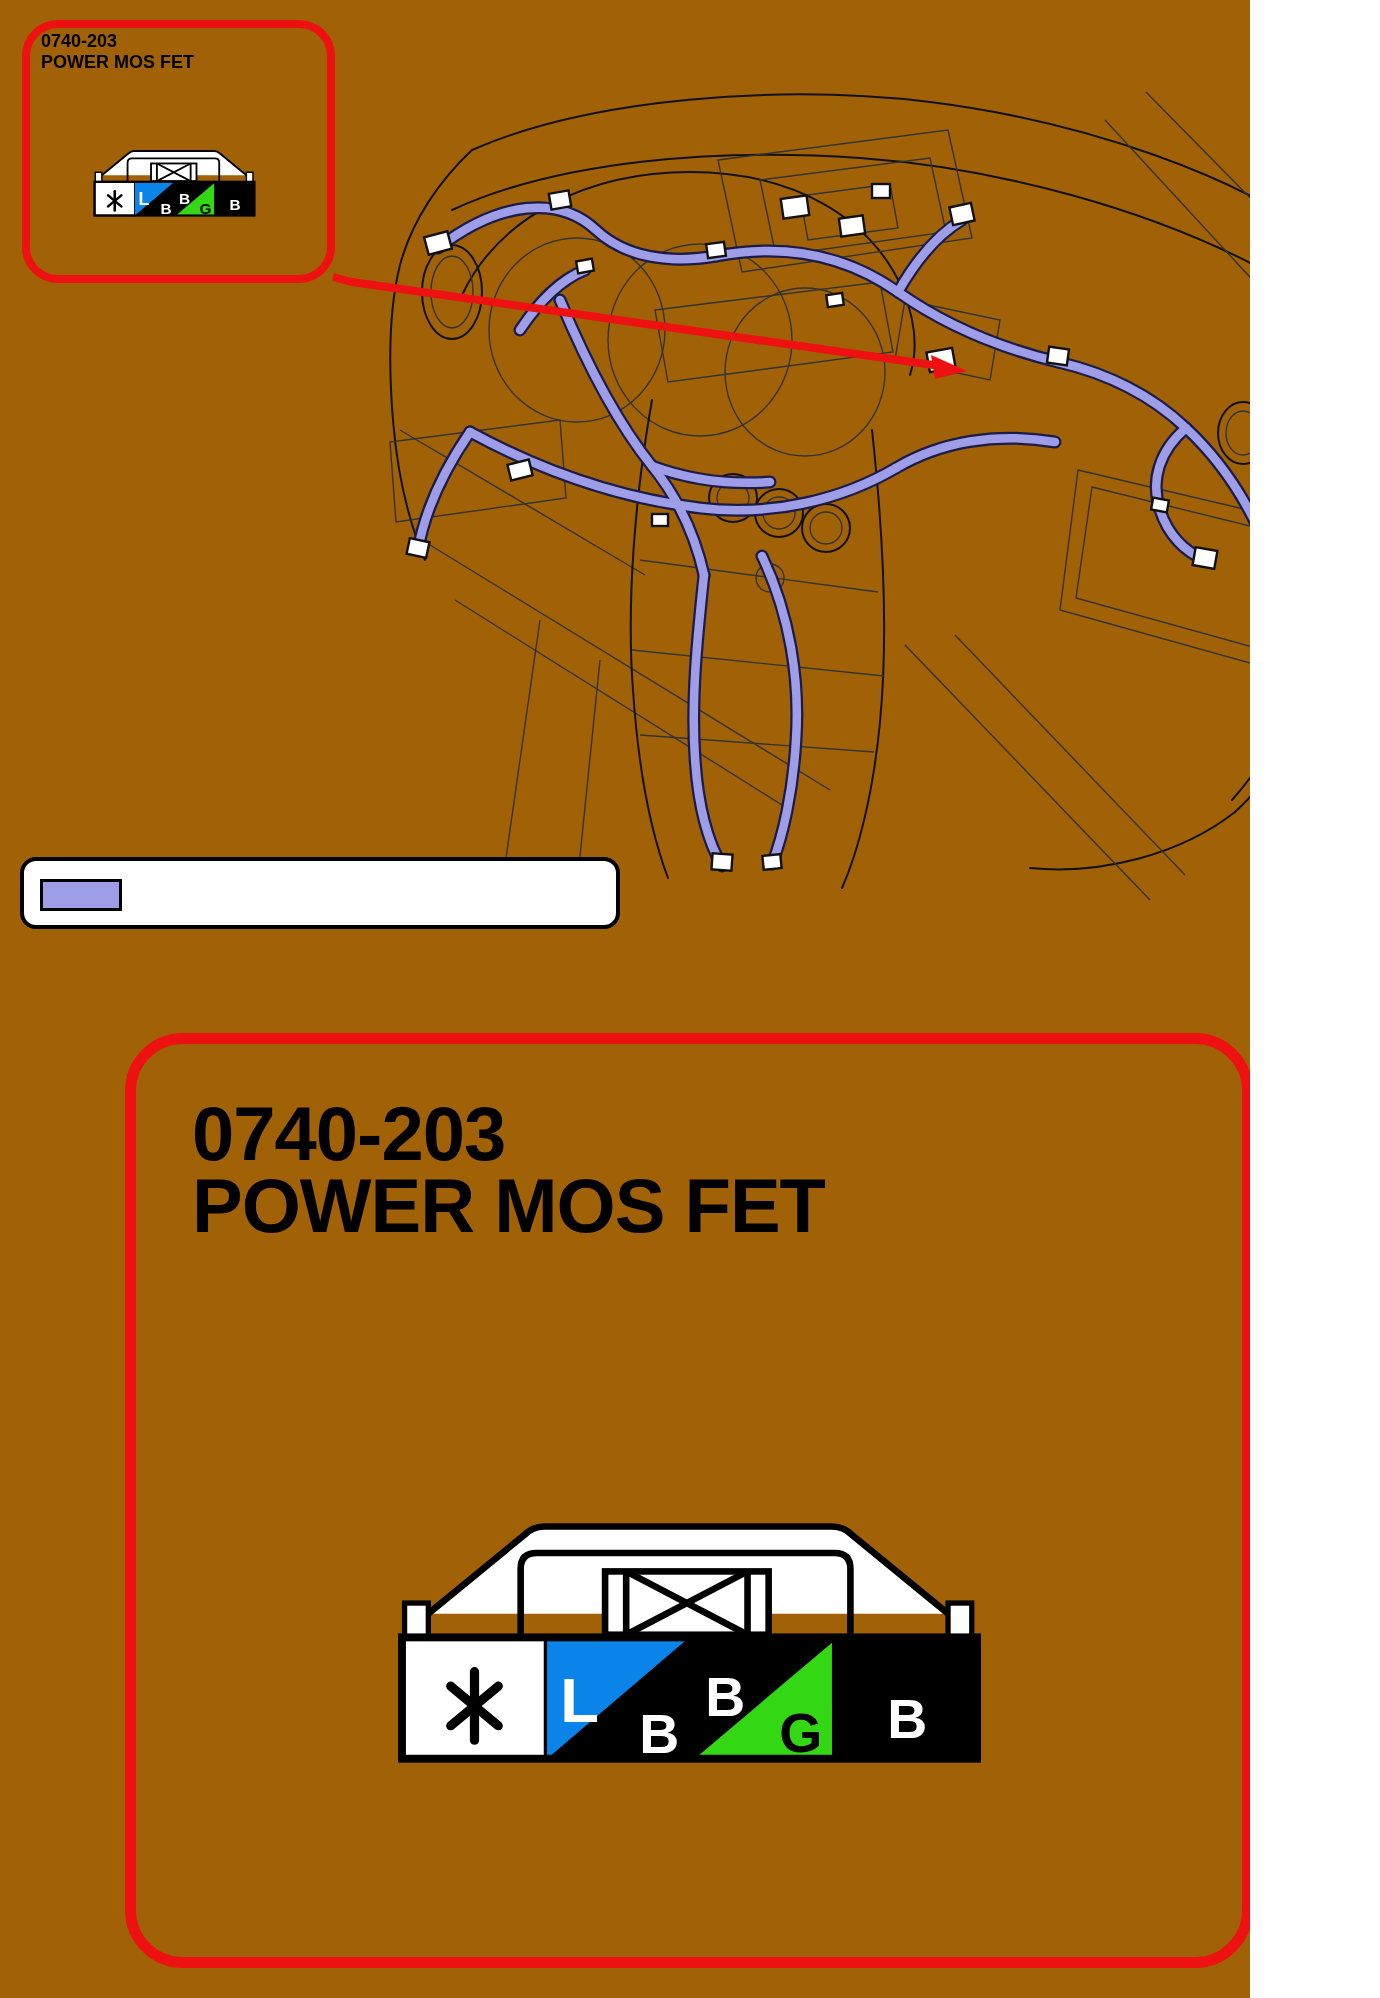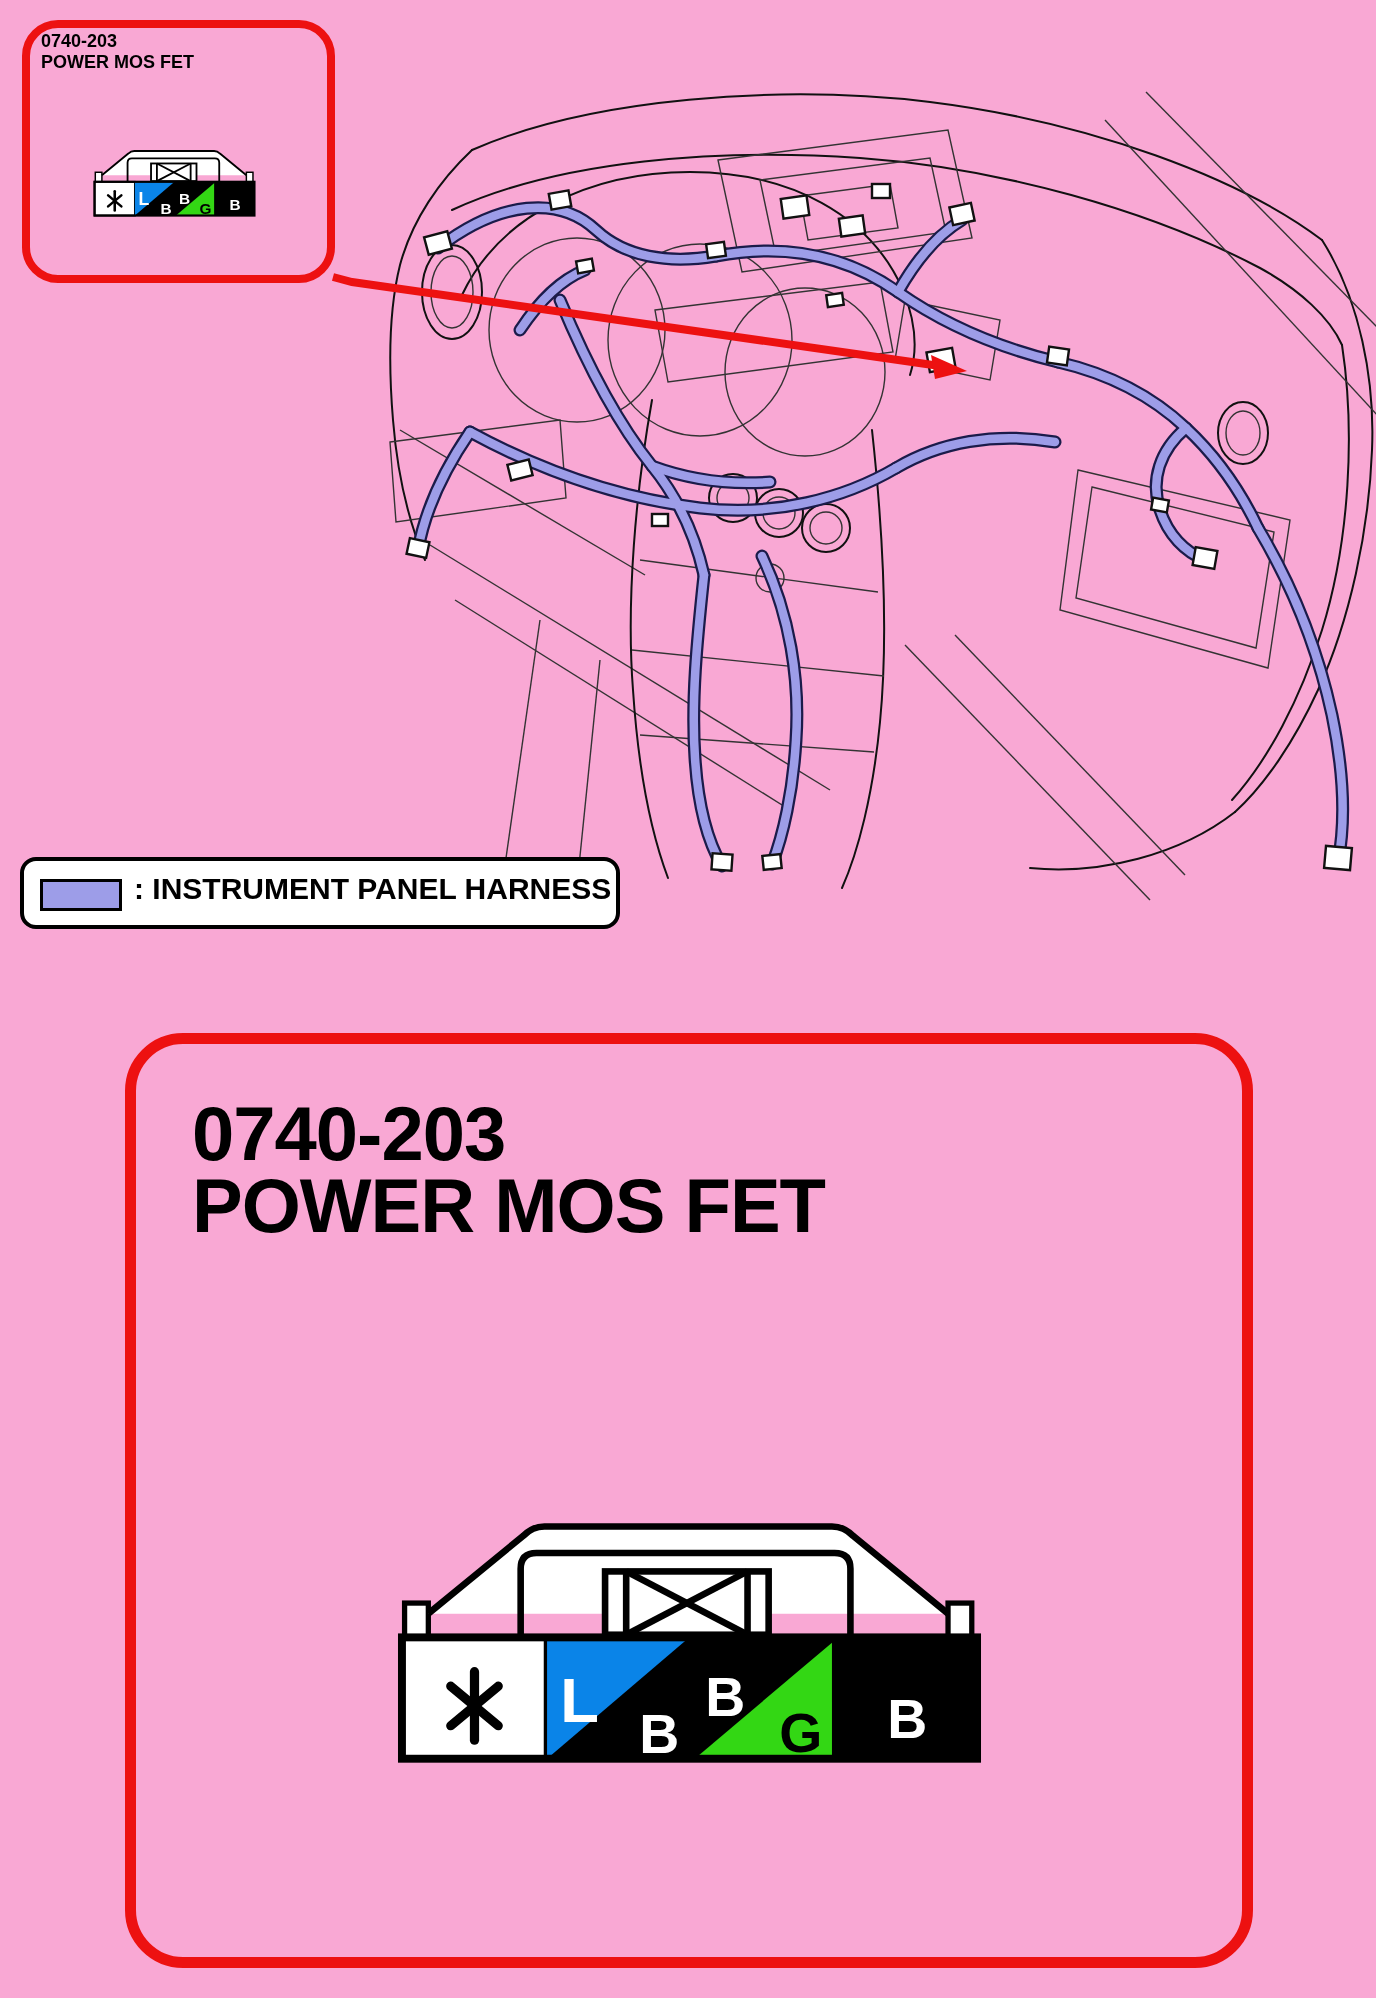--- a/index.html
+++ b/index.html
@@ -1,17 +1,17 @@
 <!DOCTYPE html>
 <html style="--red: #ed1111; --purple: #9d9de8; --outline: #1b1b4a; --blue: #0a84e8; --green: #33d714; --ink: #000000;"><head>
 <meta charset="utf-8">
 <style>
   html,body{margin:0;padding:0;background:#fff;}
   .page{
-    position:relative;width:1376px;height:1998px;background:#f9a8d4;overflow:hidden;
+    position:relative;width:1250px;height:1998px;background:#a16207;overflow:hidden;
     font-family:"Liberation Sans","DejaVu Sans",sans-serif;color:#000;
   }
   .abs{position:absolute;}
   .red-box{
     position:absolute;box-sizing:border-box;background:transparent;
     border:8px solid var(--red,#ed1111);
   }
   .callout-box{left:22px;top:20px;width:313px;height:263px;border-radius:36px;}
   .detail-box{left:125px;top:1033px;width:1128px;height:935px;border-width:11px;border-radius:58px;}
   .callout-text{
@@ -195,21 +195,20 @@
       <text class="conn-letter" x="132" y="178" font-size="48" fill="#fff">L</text>
       <text class="conn-letter" x="192" y="202" font-size="42" fill="#fff">B</text>
       <text class="conn-letter" x="242" y="174" font-size="42" fill="#fff">B</text>
       <text class="conn-letter" x="298" y="201" font-size="42" fill="#000">G</text>
       <text class="conn-letter" x="380" y="190" font-size="42" fill="#fff">B</text>
     </g>
   </svg>
 
   <div class="legend-box"></div>
   <div class="legend-swatch"></div>
-  <div class="legend-label">: INSTRUMENT PANEL HARNESS</div>
 
   <div class="red-box detail-box"></div>
   <div class="abs detail-code">0740-203</div>
   <div class="abs detail-name">POWER MOS FET</div>
 
   <svg class="abs" style="left:386px;top:1487px;" width="607" height="277" viewBox="0 0 460 210">
     <g>
       <rect x="14" y="88" width="18" height="26" fill="#fff" stroke="#000" stroke-width="4"></rect>
       <rect x="426" y="88" width="18" height="26" fill="#fff" stroke="#000" stroke-width="4"></rect>
       <path d="M32,96 L104,37 Q111,30 120,30 L338,30 Q347,30 354,37 L426,96" fill="#fff" stroke="#000" stroke-width="5"></path>

